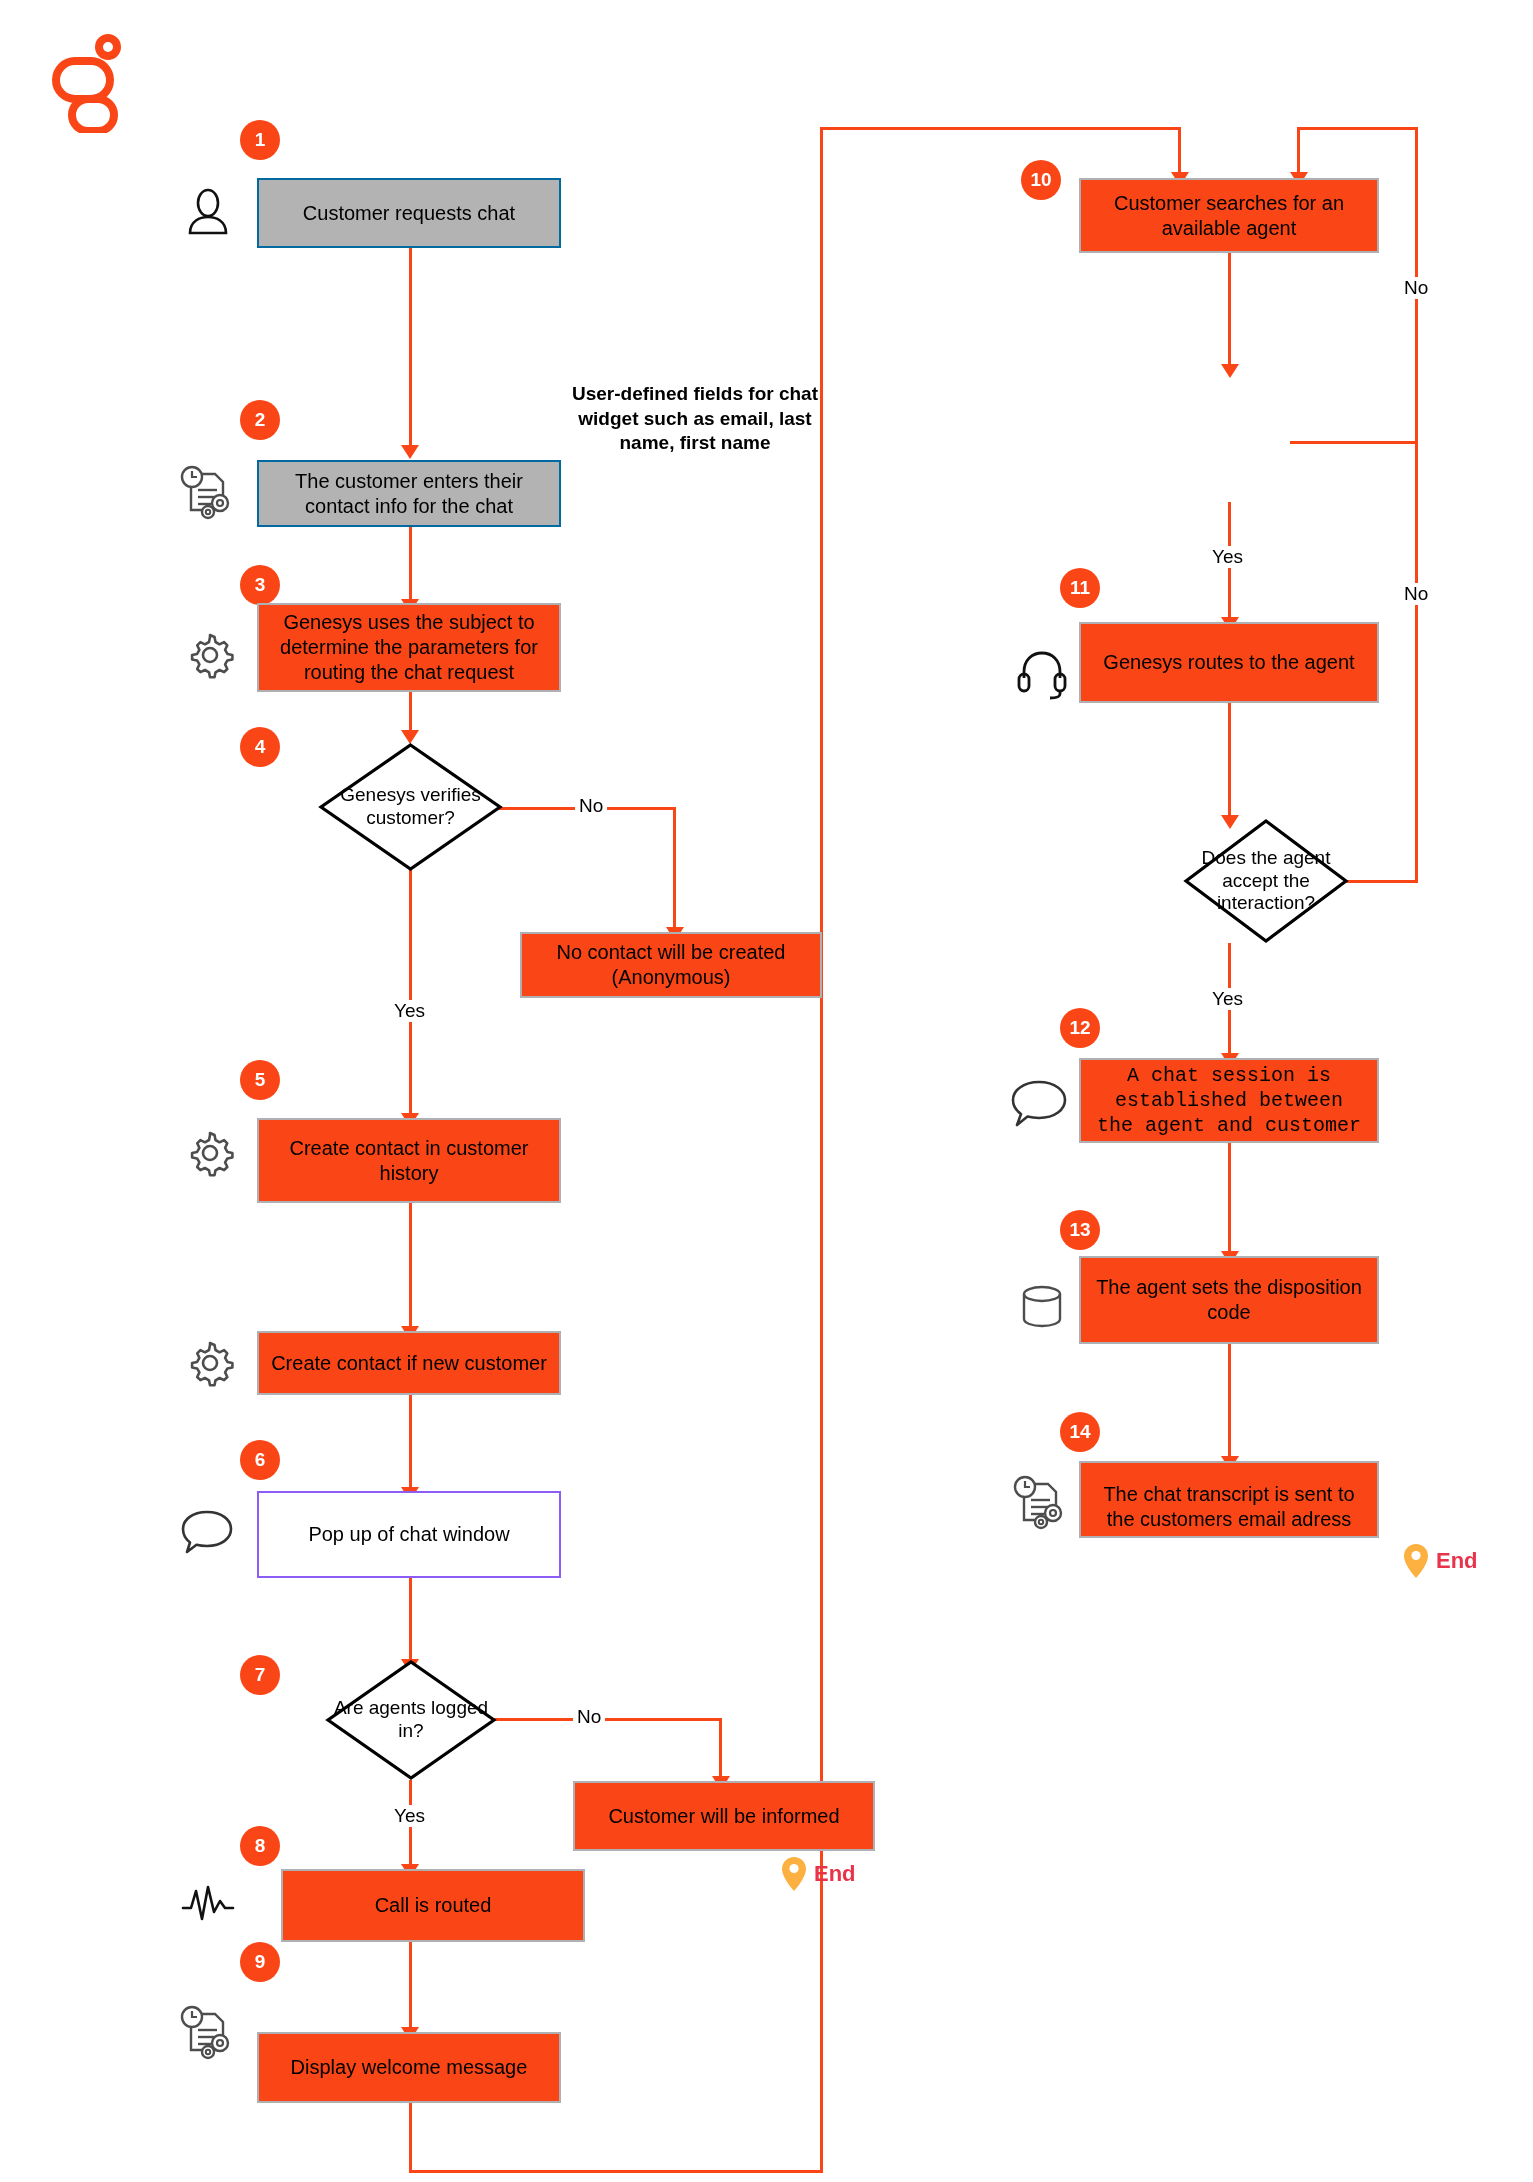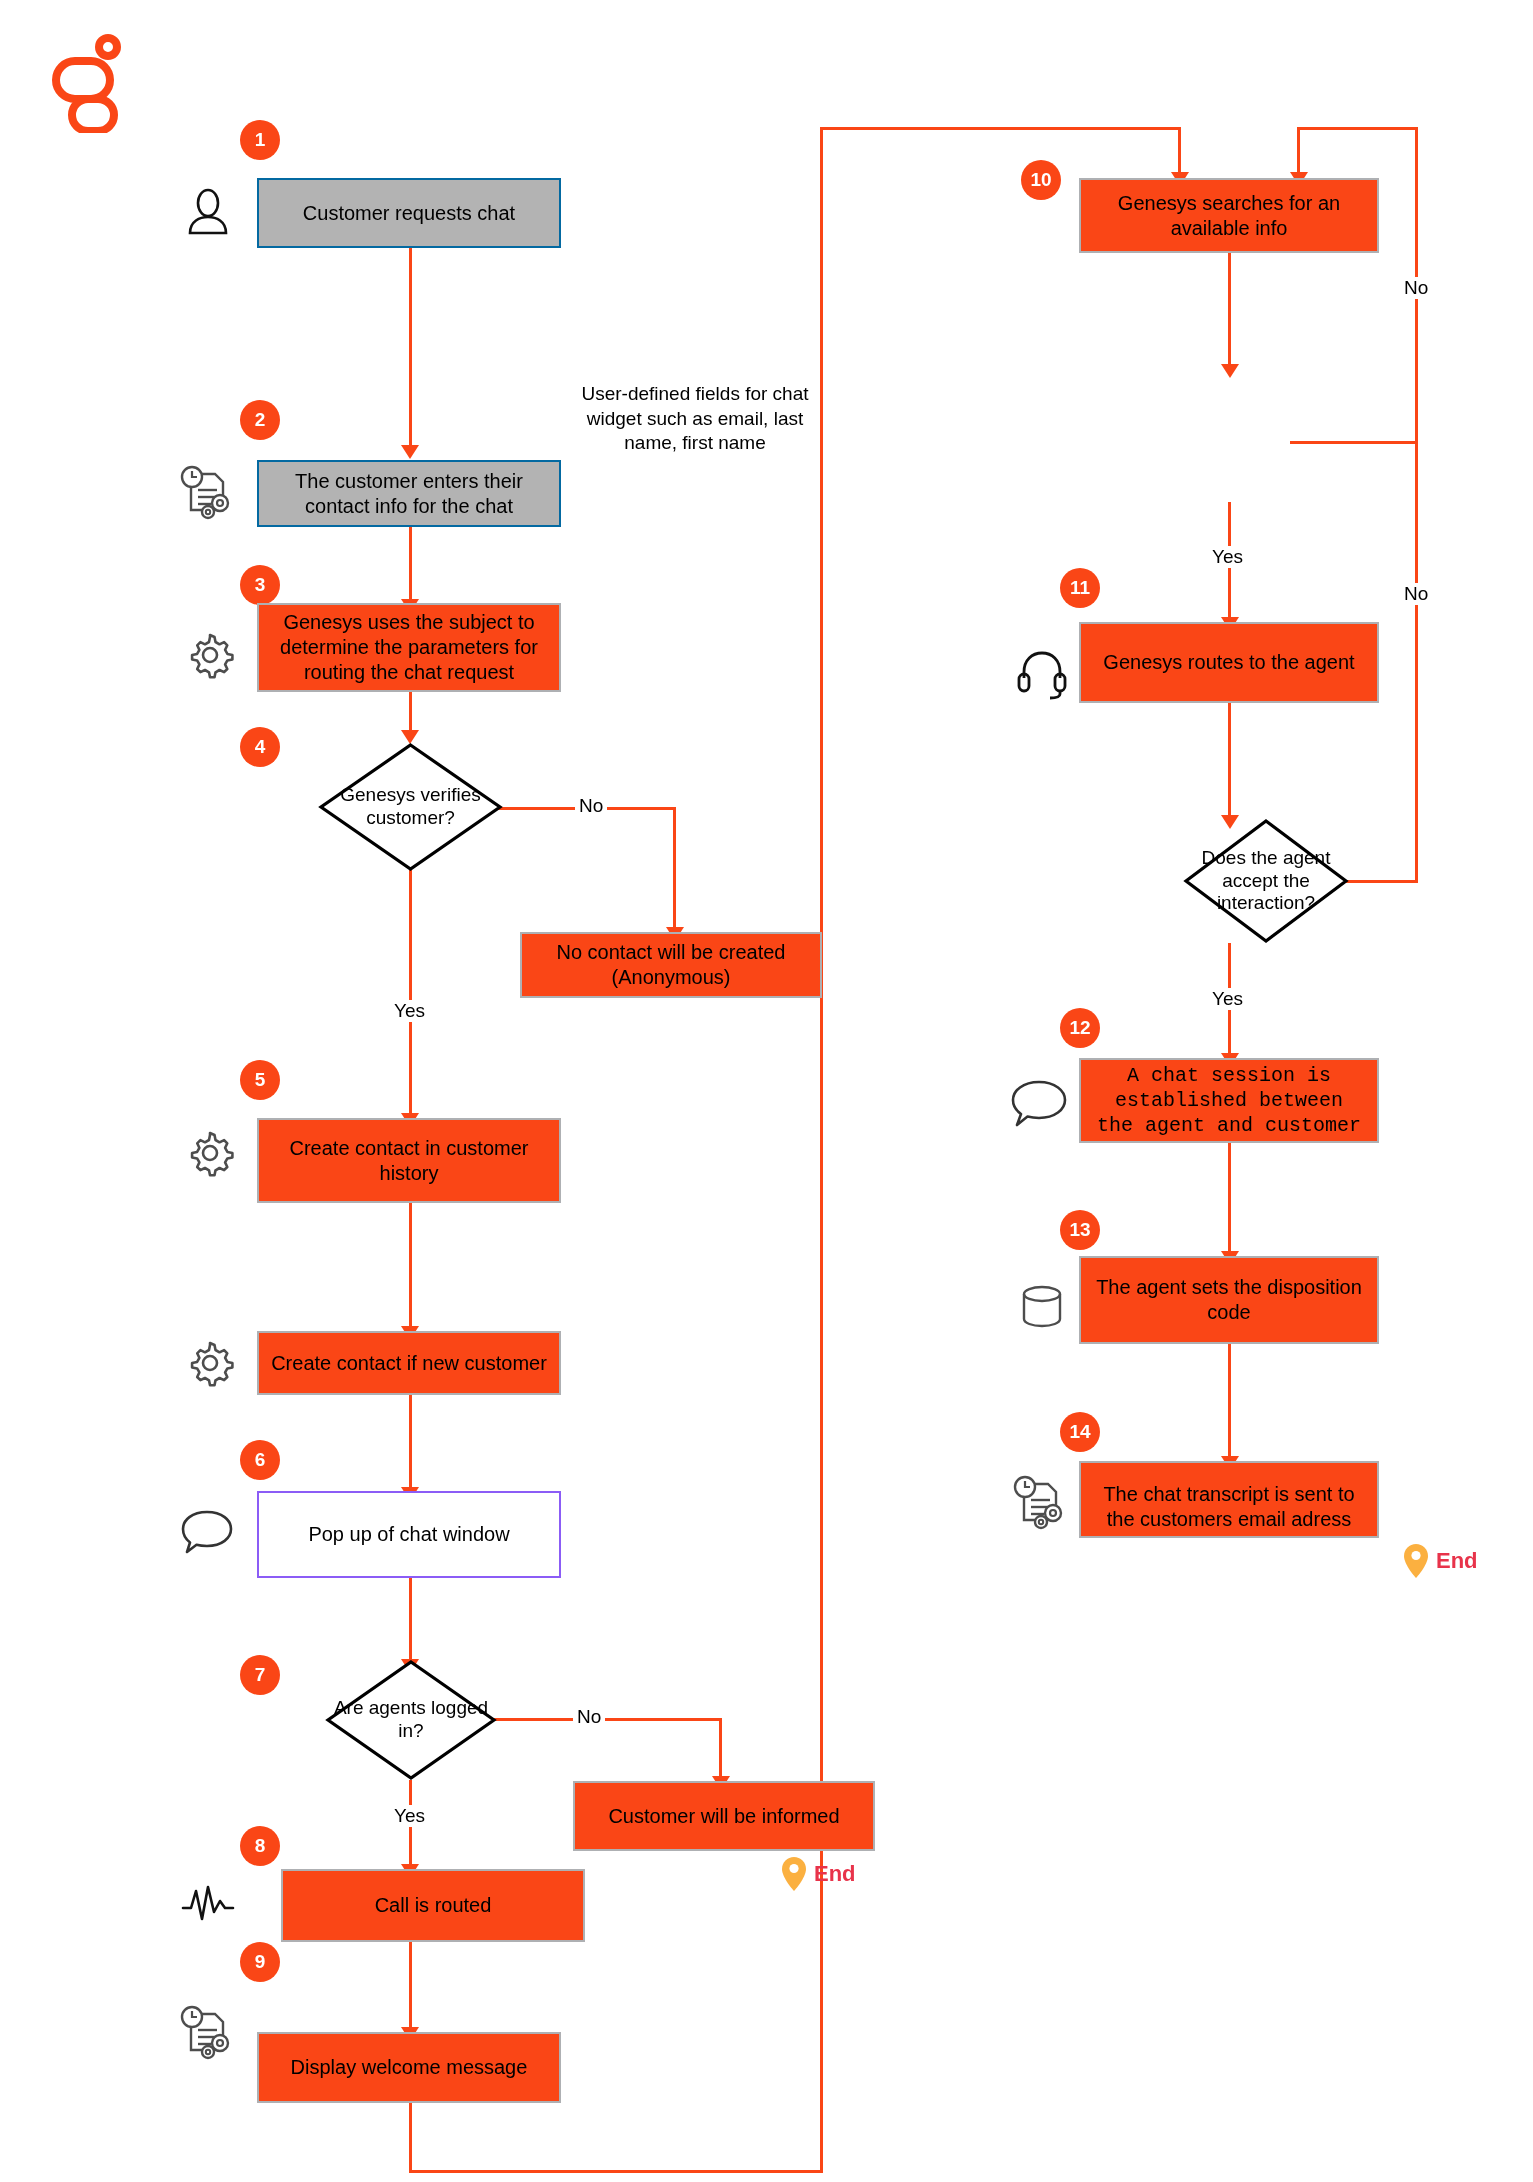--- a/index.html
+++ b/index.html
@@ -20,21 +20,21 @@
 
   .edge{position:absolute;background:#FA4616;}
   .edge.h{height:3px;}
   .edge.v{width:3px;}
 
   .arrowhead{position:absolute;width:0;height:0;}
   .arrowhead.down{border-left:9px solid transparent;border-right:9px solid transparent;border-top:14px solid #FA4616;}
 
   .elabel{position:absolute;font-size:19px;color:#000;background:#fff;padding:0 4px;white-space:nowrap;}
 
-  .note{position:absolute;font-size:19px;line-height:1.3;color:#000;text-align:center;}
+  .note{position:absolute;font-size:19px;line-height:1.3;color:#000;text-align:center;font-weight:bold;}
 
   .icon{position:absolute;display:flex;align-items:center;justify-content:center;}
 
   .endmark{position:absolute;display:flex;align-items:center;gap:6px;}
   .endmark .endtext{font-size:22px;font-weight:bold;color:#E8334A;}
 
   .logo{position:absolute;}
 </style>
 </head>
 <body>
@@ -256,21 +256,21 @@
         <path d="M14 2 C20.6 2 26 7.4 26 14 C26 23 14 36 14 36 C14 36 2 23 2 14 C2 7.4 7.4 2 14 2 Z" fill="#FBB040"></path>
         <circle cx="14" cy="13.5" r="4.6" fill="#fff"></circle>
       </svg>
     <span class="endtext">End</span>
   </div>
 
   <div class="note" style="left:570px;top:382px;width:250px;">User-defined fields for chat widget such as email, last name, first name</div>
 
   <div class="badge" style="left:1021px;top:160px;">10</div>
   <div class="node process" style="left:1079px;top:178px;width:300px;height:75px;">
-    <span>Genesys searches for an available info</span>
+    <span>Customer searches for an available agent</span>
   </div>
 
 
   <div class="badge" style="left:1060px;top:568px;">11</div>
   <div class="icon" style="left:1013px;top:645px;width:58px;height:58px;">
     <svg width="56" height="56" viewBox="0 0 56 56">
         <path d="M10 32 V26 C10 14 18 7 28 7 C38 7 46 14 46 26 V32" fill="none" stroke="#111" stroke-width="2.8"></path>
         <rect x="5" y="28" width="10" height="17" rx="5" fill="none" stroke="#111" stroke-width="2.8"></rect>
         <rect x="41" y="28" width="10" height="17" rx="5" fill="none" stroke="#111" stroke-width="2.8"></rect>
         <path d="M46 45 V48 C46 51 42 52 36 52" fill="none" stroke="#111" stroke-width="2.8"></path>

